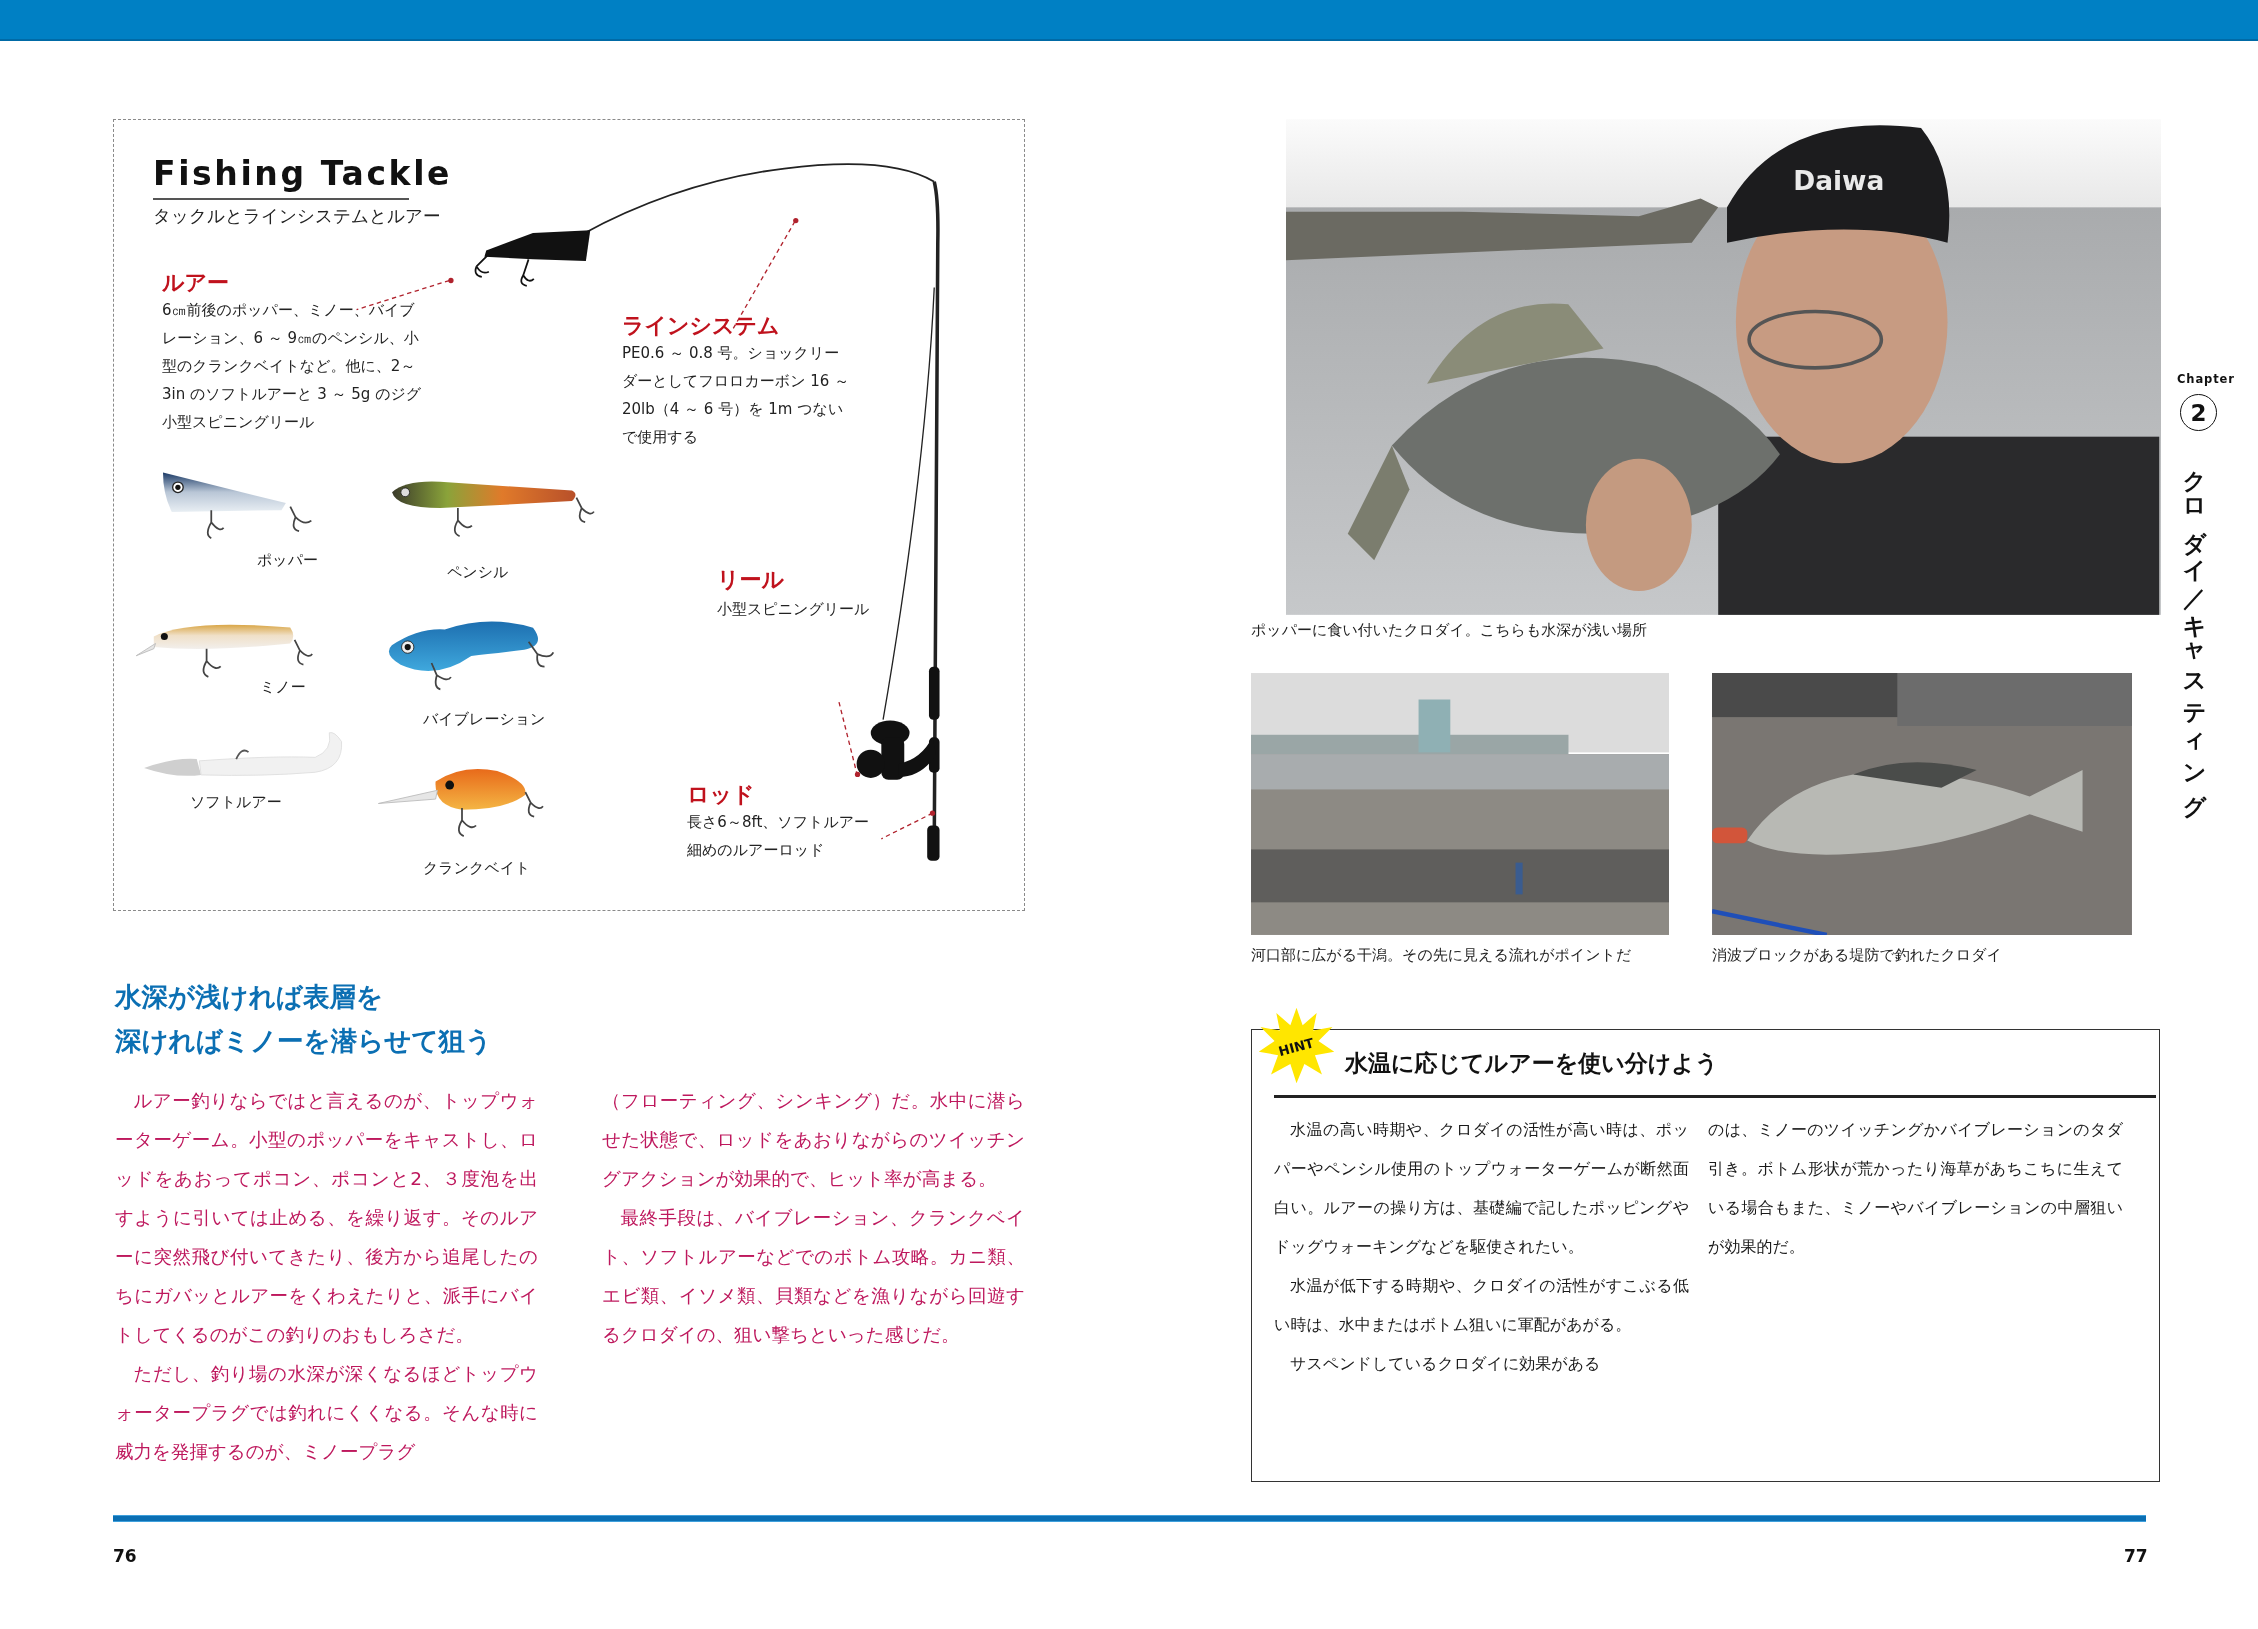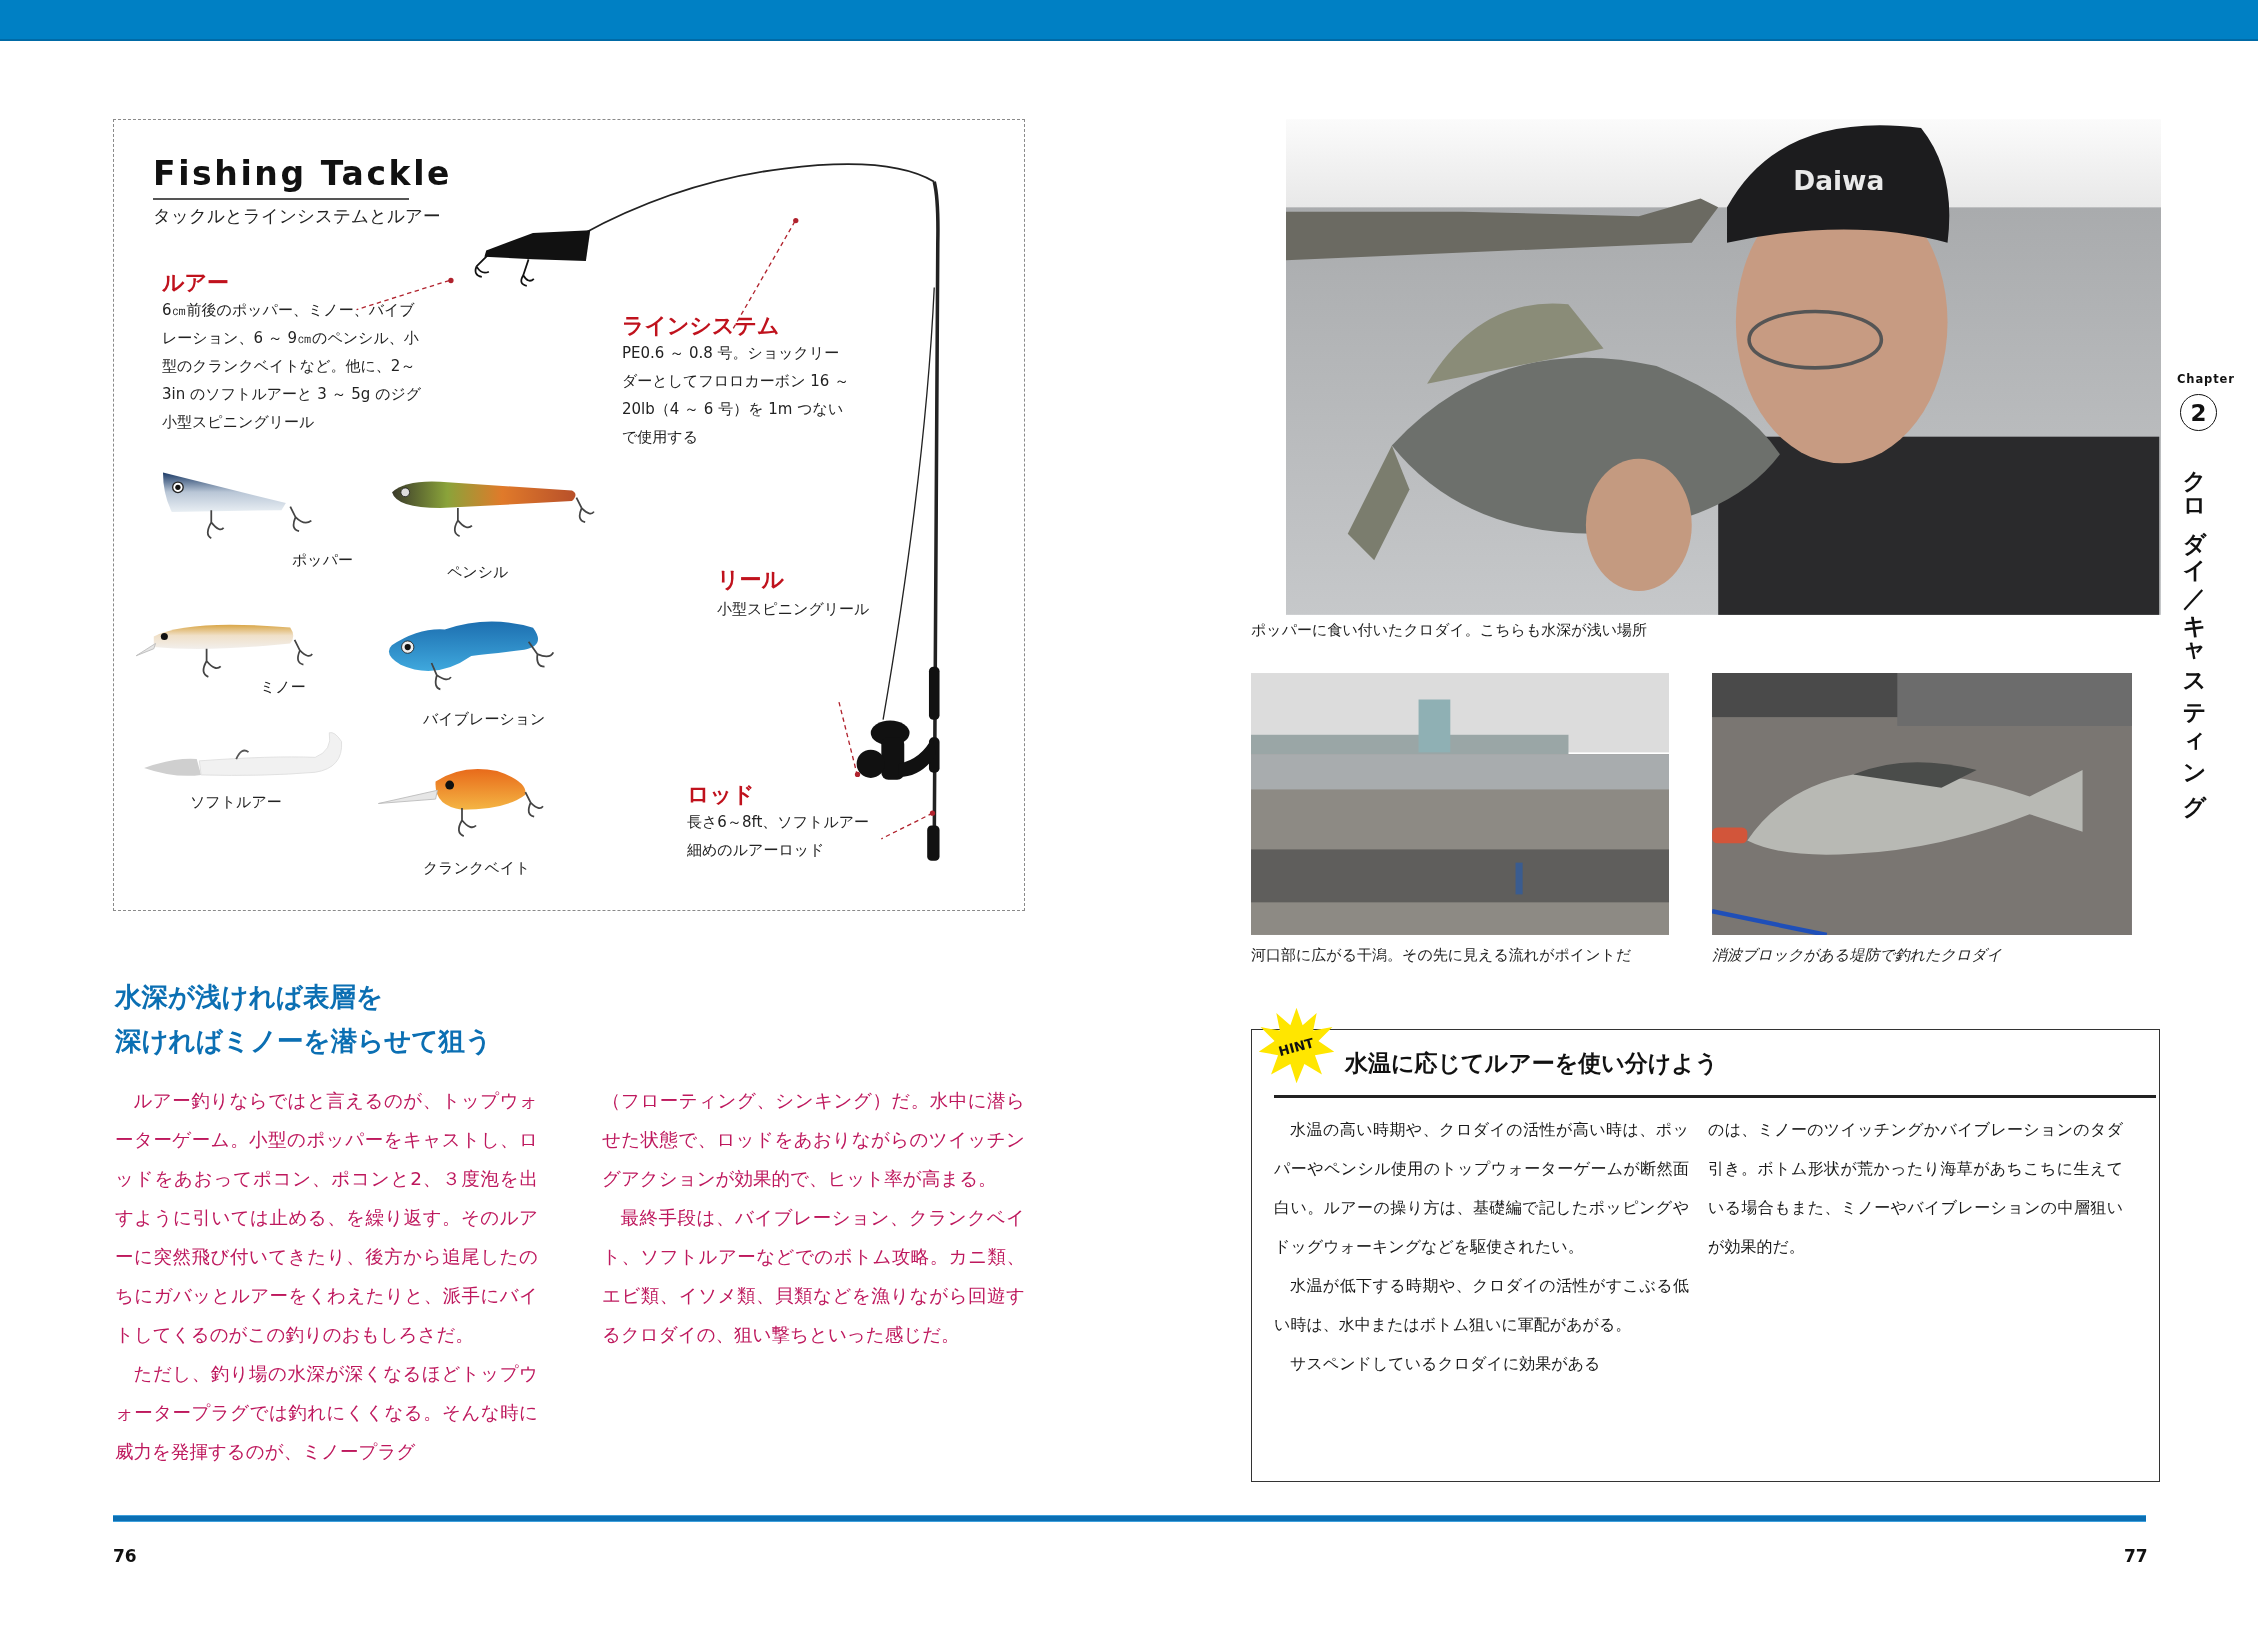--- a/index.html
+++ b/index.html
@@ -131,21 +131,21 @@
           <stop offset="0.5" stop-color="#b9c6d6"></stop>
           <stop offset="1" stop-color="#e8eef3"></stop>
         </linearGradient>
       </defs>
     <path d="M 5 5 L 145 40 L 140 48 L 15 50 Q 5 30 5 5 Z" fill="url(#gp)"></path>
     <circle cx="22" cy="22" r="6" fill="#fff" stroke="#222" stroke-width="1.5"></circle>
       <circle cx="22" cy="22" r="3" fill="#111"></circle>
     <path d="M 60 48 l 0 14 q -8 14 0 18 m 0 -18 q 10 12 14 6" stroke="#444" stroke-width="2" fill="none"></path>
     <path d="M 150 44 l 6 12 q -6 14 4 16 m -4 -16 q 10 10 18 4" stroke="#444" stroke-width="2" fill="none"></path>
   </svg>
-  <div class="lure-name" style="left:143px; top:431px;margin-left:35px;">ポッパー</div>
+  <div class="lure-name" style="left:143px; top:431px;">ポッパー</div>
 
   <svg class="lure" style="left:273px; top:353px;" width="212" height="79" viewBox="0 0 240 90">
     <defs>
         <linearGradient id="gpe" x1="0" y1="0" x2="1" y2="0">
           <stop offset="0" stop-color="#3a3a2a"></stop>
           <stop offset="0.3" stop-color="#8aa33a"></stop>
           <stop offset="0.6" stop-color="#e07a2a"></stop>
           <stop offset="1" stop-color="#b8502a"></stop>
         </linearGradient>
       </defs>
@@ -269,21 +269,21 @@
   <svg width="420" height="262" viewBox="0 0 476 297">
     <rect width="476" height="297" fill="#7a7672"></rect>
     <rect width="476" height="50" fill="#4a4a4a"></rect>
     <rect x="210" y="0" width="266" height="60" fill="#6c6c6c"></rect>
     <path d="M 40 190 Q 80 130 160 115 Q 260 105 360 140 L 420 110 L 420 180 L 360 160 Q 260 200 160 205 Q 80 210 40 190 Z" fill="#b8b9b4"></path>
     <path d="M 160 115 Q 220 90 300 110 L 260 130 Z" fill="#4a4c4a"></path>
     <rect x="0" y="175" width="40" height="18" rx="6" fill="#d2553a"></rect>
     <line x1="0" y1="270" x2="130" y2="297" stroke="#1f4fb8" stroke-width="5"></line>
   </svg>
 </div>
-<div class="caption" style="left:1712px; top:946px;font-style:italic;">消波ブロックがある堤防で釣れたクロダイ</div>
+<div class="caption" style="left:1712px; top:946px;">消波ブロックがある堤防で釣れたクロダイ</div>
 
 <div class="hint-box"></div>
 <svg class="hint-burst" viewBox="0 0 90 90">
   <polygon points="45,2 52,22 68,8 64,28 86,24 70,40 88,52 66,56 74,78 54,66 45,88 38,66 16,78 24,56 2,52 20,40 4,24 26,28 22,8 38,22" fill="#ffe600"></polygon>
   <text x="45" y="52" text-anchor="middle" font-size="15" font-weight="bold" fill="#111" font-family="DejaVu Sans, sans-serif" transform="rotate(-15 45 48)">HINT</text>
 </svg>
 <div class="hint-title">水温に応じてルアーを使い分けよう</div>
 <div class="hint-rule"></div>
 
 <div class="hint-col" style="left:1274px;">

